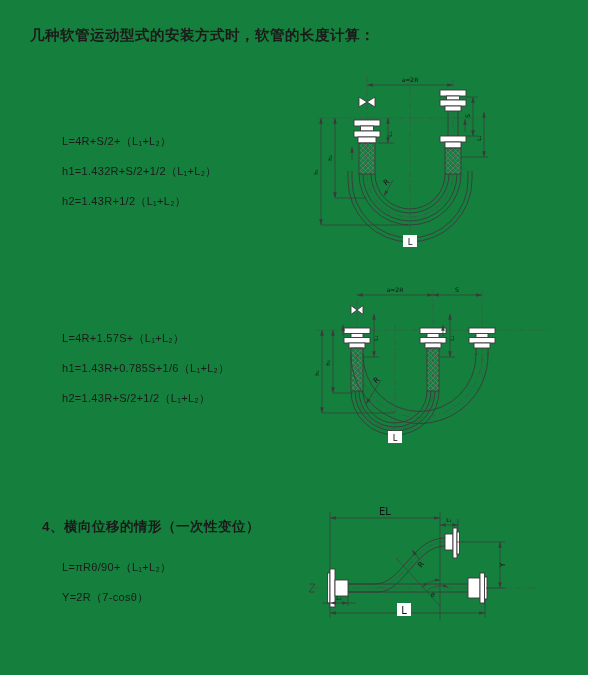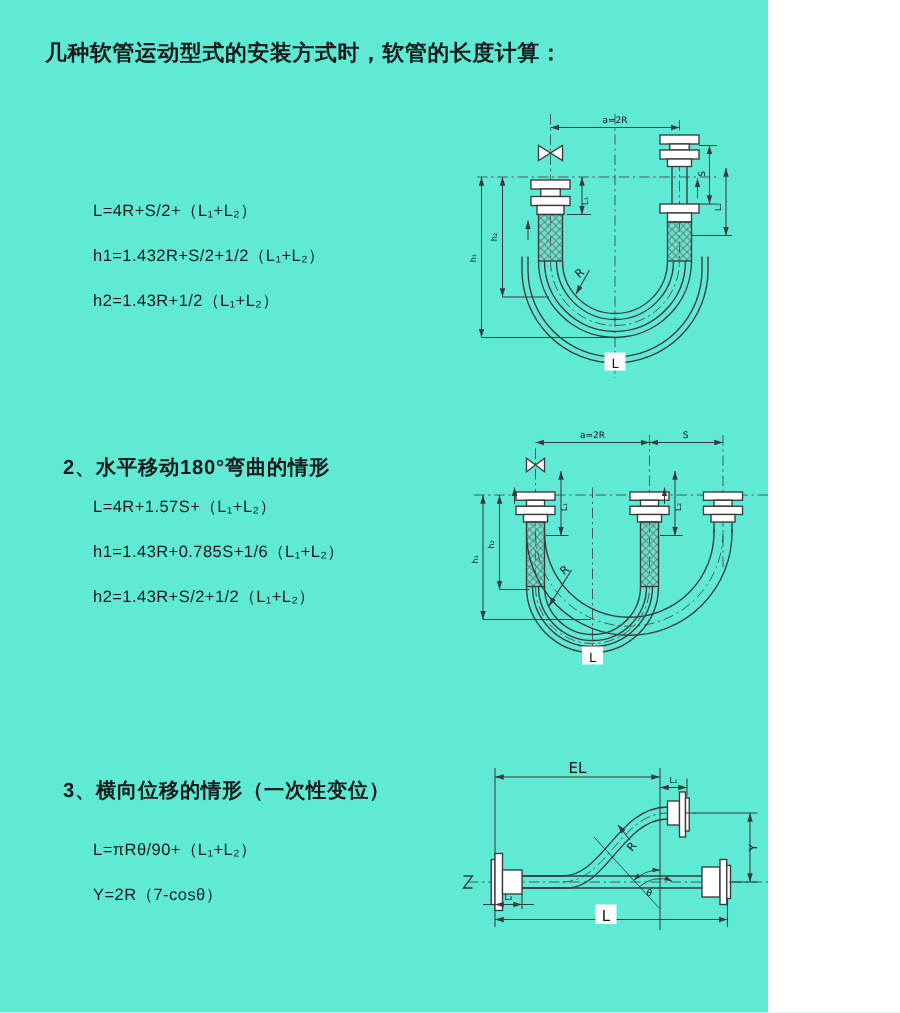--- a/index.html
+++ b/index.html
@@ -1,16 +1,16 @@
 <!DOCTYPE html>
 <html><head>
 <meta charset="utf-8">
 <style>
   html,body{margin:0;padding:0;background:#fff;}
-  .page{position:relative;width:512px;height:675px;background:#5eead4;overflow:hidden;
+  .page{position:relative;width:588px;height:675px;background:#15803d;overflow:hidden;
         font-family:"Liberation Sans","DejaVu Sans",sans-serif;color:#1a1a1a;}
   .doc-title{position:absolute;left:30px;top:26px;font-size:14.5px;font-weight:bold;letter-spacing:.5px;}
   .sec-heading{position:absolute;font-size:13.5px;font-weight:bold;letter-spacing:.5px;}
   .formulas{position:absolute;font-size:11px;line-height:30px;letter-spacing:.3px;}
   .diagram{position:absolute;}
   svg .ln{stroke:#3a3a3a;stroke-width:.9;fill:none;}
   svg .thin{stroke:#3a3a3a;stroke-width:.6;fill:none;}
   svg .cl{stroke:#4a4a4a;stroke-width:.6;fill:none;stroke-dasharray:7 2.5 1.5 2.5;}
   svg .dim{stroke:#3a3a3a;stroke-width:.7;fill:none;}
   svg .fit{fill:#fff;stroke:#3a3a3a;stroke-width:.9;}
@@ -131,21 +131,20 @@
         <text class="lbl-m" x="80" y="116" text-anchor="middle" transform="rotate(-40 80 116)">R</text>
       </g>
 
       <g>
         <rect x="95" y="167" width="14" height="12" fill="#fff"></rect>
         <text class="lbl-m" x="102" y="177" text-anchor="middle" style="font-size:8.5px">L</text>
       </g>
     </svg>
   </div>
 
-  <div class="sec-heading" style="left:42px;top:303px;">2、水平移动180°弯曲的情形</div>
   <div class="formulas" style="left:62px;top:323px;">
     <div>L=4R+1.57S+（L₁+L₂）</div>
     <div>h1=1.43R+0.785S+1/6（L₁+L₂）</div>
     <div>h2=1.43R+S/2+1/2（L₁+L₂）</div>
   </div>
 
   <div class="diagram" style="left:308px;top:283px;width:260px;height:175px;">
     <svg width="260" height="175" viewBox="0 0 260 175">
       <defs>
         <marker id="ar2" viewBox="0 0 10 8" refX="9.5" refY="4" markerWidth="9" markerHeight="7" orient="auto-start-reverse">
@@ -243,21 +242,21 @@
         <line class="dim" x1="73" y1="97" x2="58" y2="121" marker-end="url(#ar2)"></line>
         <text class="lbl-m" x="70" y="99" text-anchor="middle" transform="rotate(-40 70 99)">R</text>
       </g>
       <g>
         <rect x="80" y="148" width="14" height="12" fill="#fff"></rect>
         <text class="lbl-m" x="87" y="158" text-anchor="middle" style="font-size:8.5px">L</text>
       </g>
     </svg>
   </div>
 
-  <div class="sec-heading" style="left:42px;top:518px;">3、横向位移的情形（一次性变位）</div>
+  <div class="sec-heading" style="left:42px;top:518px;">4、横向位移的情形（一次性变位）</div>
   <div class="formulas" style="left:62px;top:538px;margin-top:14px;">
     <div>L=πRθ/90+（L₁+L₂）</div>
     <div>Y=2R（7-cosθ）</div>
   </div>
 
   <div class="diagram" style="left:300px;top:498px;width:290px;height:155px;">
     <svg width="290" height="155" viewBox="0 0 290 155">
       <defs>
         <marker id="ar3" viewBox="0 0 10 8" refX="9.5" refY="4" markerWidth="9" markerHeight="7" orient="auto-start-reverse">
           <path d="M0,1 L9.5,4 L0,7 Z" fill="#3a3a3a"></path>

